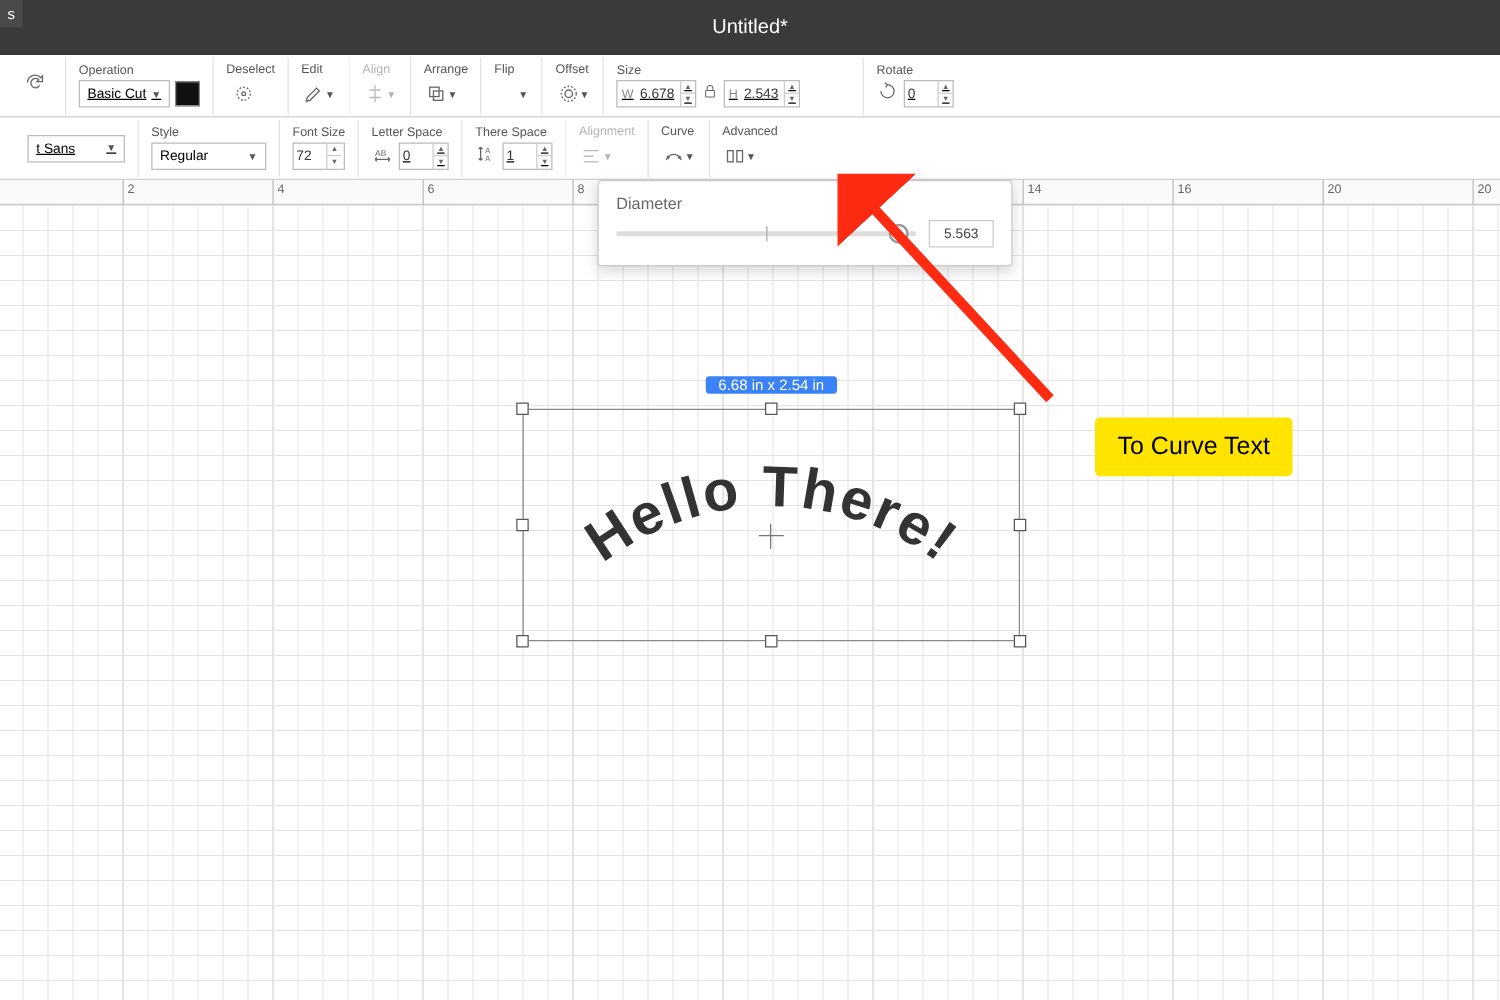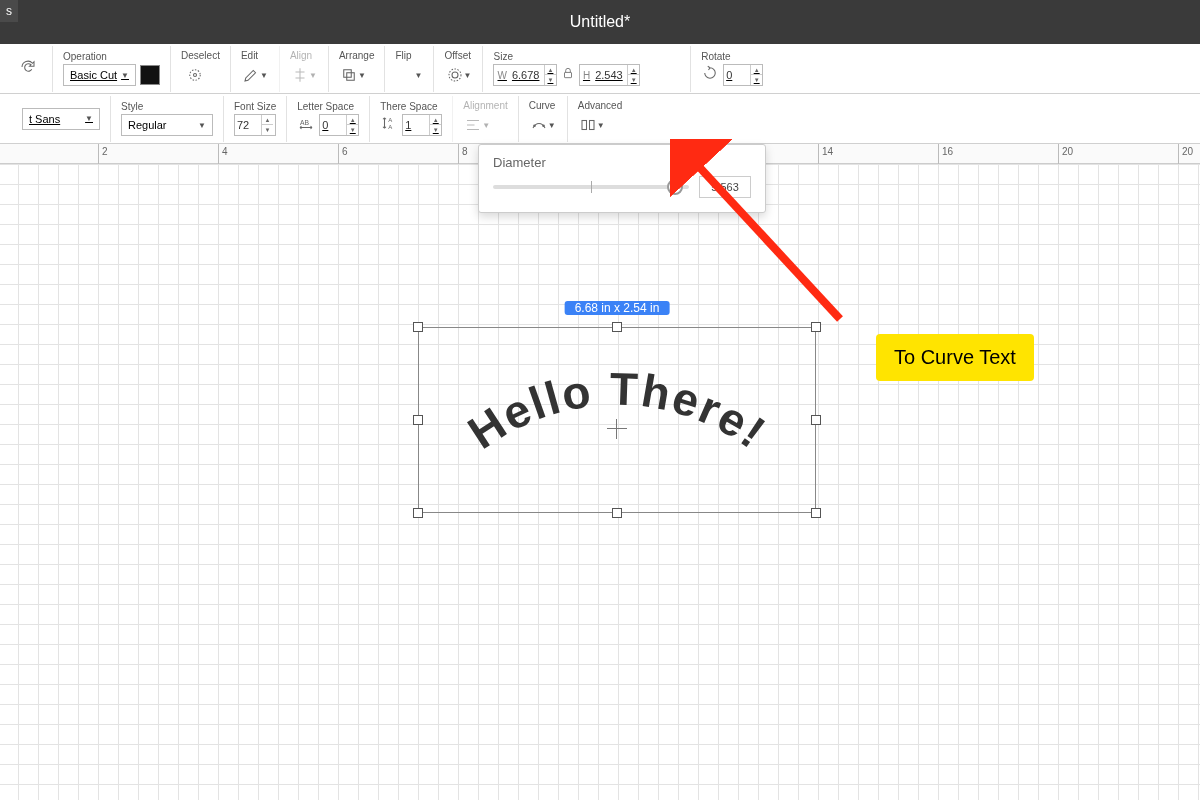--- a/index.html
+++ b/index.html
@@ -30,21 +30,21 @@
   .ruler-h .tick { position:absolute; top:0; height:20px; border-left:1px solid #bbb; font-size:10px; color:#666; padding-left:3px; padding-top:2px;}
   .grid { position:absolute; left:0; top:20px; right:0; bottom:0;
     background-image:
       linear-gradient(to right, #e3e3e3 1px, transparent 1px),
       linear-gradient(to bottom, #e3e3e3 1px, transparent 1px),
       linear-gradient(to right, #cfcfcf 1px, transparent 1px),
       linear-gradient(to bottom, #cfcfcf 1px, transparent 1px);
     background-size: 20px 20px, 20px 20px, 120px 120px, 120px 120px;
     background-position: -22px 0, -22px 0, -22px 0, -22px 0;
   }
-  .popover { position:absolute; left:478px; top:0; width:288px; background:#fff; border:1px solid #ccc; border-radius:3px; box-shadow:0 4px 10px rgba(0,0,0,0.15); padding:10px 14px 14px;}
+  .popover { position:absolute; left:478px; top:0; width:332px; background:#fff; border:1px solid #ccc; border-radius:3px; box-shadow:0 4px 10px rgba(0,0,0,0.15); padding:10px 14px 14px;}
   .popover .pt { font-size:13px; color:#666; margin-bottom:6px;}
   .slider-row { display:flex; align-items:center; gap:10px;}
   .slider { flex:1; height:4px; background:#ddd; border-radius:2px; position:relative;}
   .slider .mid { position:absolute; left:50%; top:-4px; width:1px; height:12px; background:#aaa;}
   .slider .knob { position:absolute; right:6px; top:-6px; width:16px; height:16px; border-radius:50%; background:#fff; border:2px solid #999;}
   .slider-val { width:52px; height:22px; border:1px solid #ccc; font-size:11px; display:flex; align-items:center; justify-content:center; color:#444;}
   .sel-box { position:absolute; left:418px; top:183px; width:398px; height:186px;}
   .sel-border { position:absolute; inset:0; border:1px solid #888;}
   .handle { position:absolute; width:10px; height:10px; background:#fff; border:1px solid #555;}
   .h-nw{left:-5px;top:-5px}.h-ne{right:-5px;top:-5px}.h-sw{left:-5px;bottom:-5px}.h-se{right:-5px;bottom:-5px}

